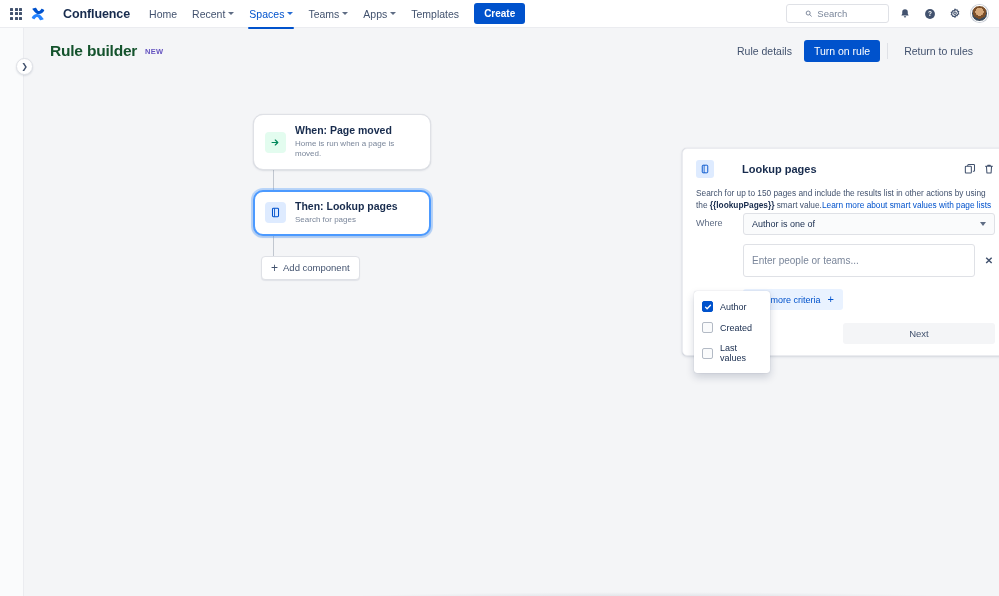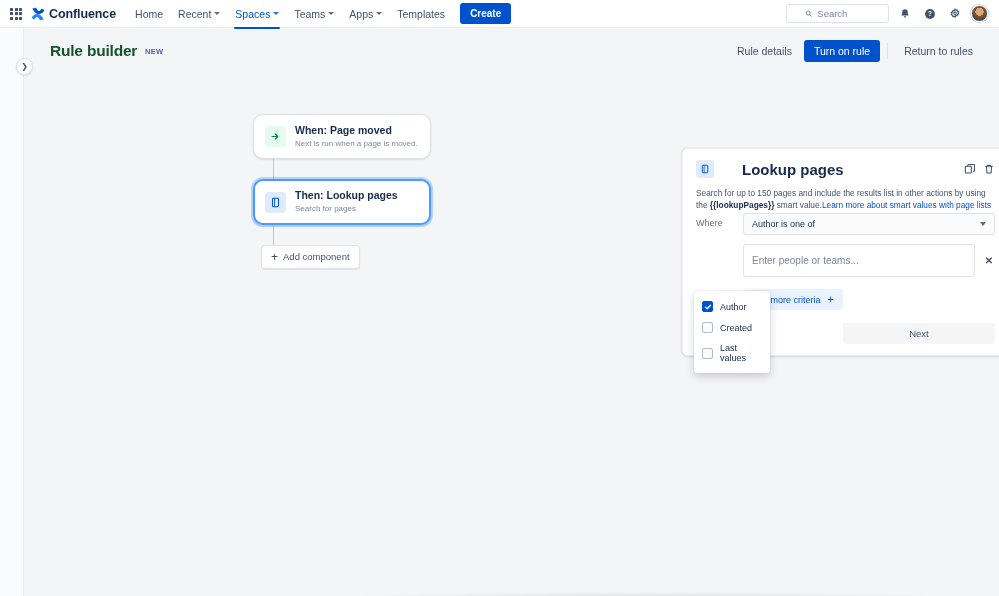--- a/index.html
+++ b/index.html
@@ -20,21 +20,21 @@
     padding: 0 7px;
     position: relative; z-index: 40;
   }
   .appswitcher {
     width: 18px; height: 18px;
     display: grid; grid-template-columns: repeat(3,1fr);
     grid-template-rows: repeat(3,1fr);
     gap: 1.5px; padding: 3px; cursor: pointer;
   }
   .appswitcher i { background: #42526e; border-radius: 0.5px; display:block; }
-  .brand { display: flex; align-items: center; gap: 4px; margin-left: 6px; cursor: pointer; }
+  .brand { display: flex; align-items: center; gap: 18px; margin-left: 6px; cursor: pointer; }
   .brand svg { display: block; }
   .brand-name { font-size: 12.5px; font-weight: 600; color: #172b4d; letter-spacing: -0.1px; }
   .navlinks { display: flex; align-items: center; gap: 1px; margin-left: 12px; height: 100%; }
   .navlink {
     font-size: 10.5px; color: #42526e; padding: 5px 7px;
     display: flex; align-items: center; gap: 3px; cursor: pointer;
     border-radius: 3px; height: 22px; position: relative;
   }
   .navlink.active { color: #0052cc; font-weight: 500; }
   .navlink.active::after {
@@ -152,21 +152,21 @@
     background: #fff; border-radius: 5px;
     border: 1px solid #ebecf0;
     box-shadow: 0 1px 3px rgba(9,30,66,.13), 0 0 1px rgba(9,30,66,.18);
     padding: 11px 13px 0 13px;
   }
   .panel-head { display: flex; align-items: center; gap: 8px; }
   .panel-icon {
     width: 18px; height: 18px; border-radius: 3px; background: #deebff;
     display: flex; align-items: center; justify-content: center; flex: 0 0 18px;
   }
-  .panel-title { font-size: 15px; font-weight: 700; color: #172b4d; padding-left: 20px; }
+  .panel-title { font-size: 11px; font-weight: 700; color: #172b4d; padding-left: 20px; }
   .panel-head-actions { margin-left: auto; display: flex; align-items: center; gap: 7px; }
   .hicon { cursor: pointer; display: flex; color: #42526e; }
 
   .panel-desc {
     font-size: 8.3px; color: #42526e; line-height: 1.45;
     margin-top: 9px;
   }
   .panel-desc b { font-weight: 700; color: #172b4d; }
   .panel-desc a { color: #0052cc; text-decoration: none; }
 
@@ -348,21 +348,21 @@
     <div class="chain">
 
       <div class="rule-card">
         <div class="card-icon green">
           <svg width="11" height="11" viewBox="0 0 16 16">
             <path d="M3 8h8M7.7 4.4L11.4 8l-3.7 3.6" fill="none" stroke="#00875a" stroke-width="1.7" stroke-linecap="round" stroke-linejoin="round"></path>
           </svg>
         </div>
         <div>
           <div class="card-title">When: Page moved</div>
-          <div class="card-sub">Next is run when a page is moved.</div>
+          <div class="card-sub">Home is run when a page is moved.</div>
         </div>
       </div>
 
       <div class="connector"></div>
 
       <div class="rule-card selected">
         <div class="card-icon blue">
           <svg width="11" height="11" viewBox="0 0 16 16">
             <rect x="3.6" y="1.9" width="8.8" height="12.2" rx="1.4" fill="none" stroke="#0052cc" stroke-width="1.5"></rect>
             <line x1="6.6" y1="1.9" x2="6.6" y2="14.1" stroke="#0052cc" stroke-width="1.3"></line>

